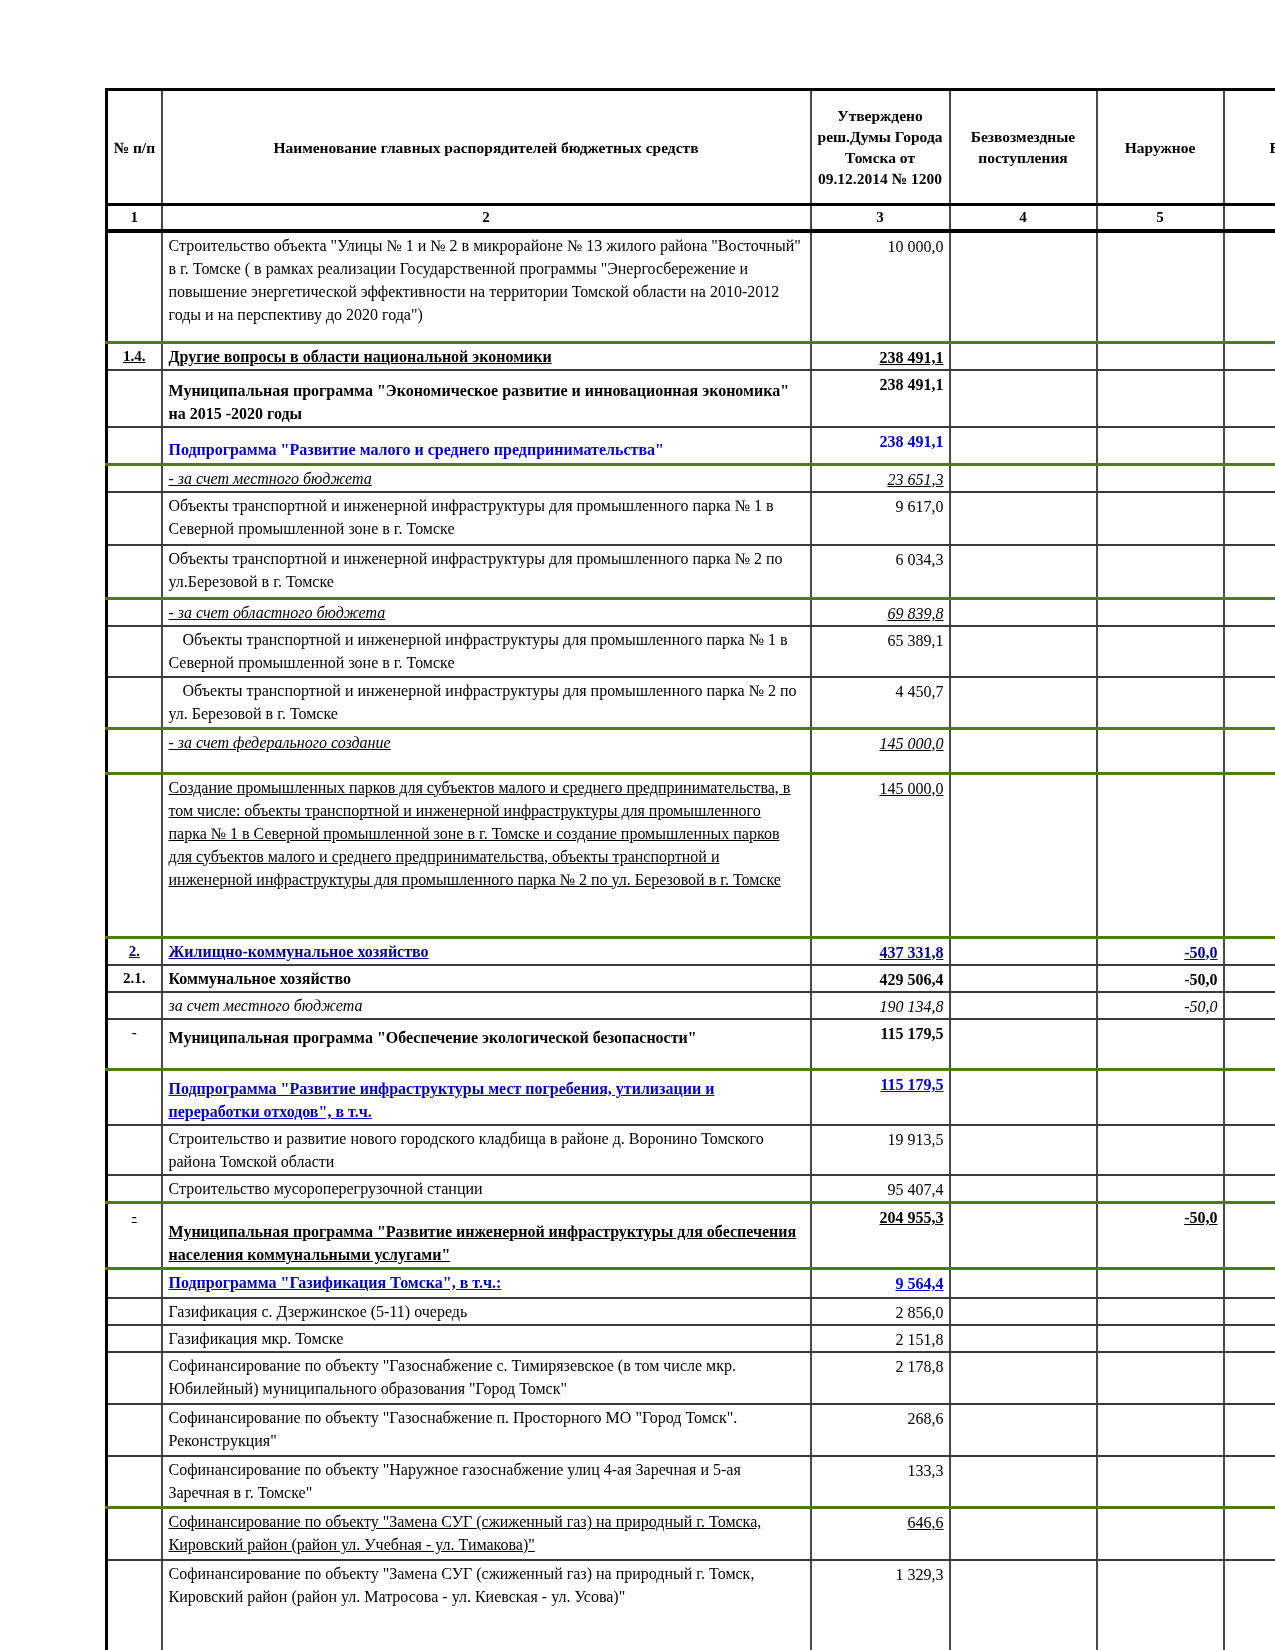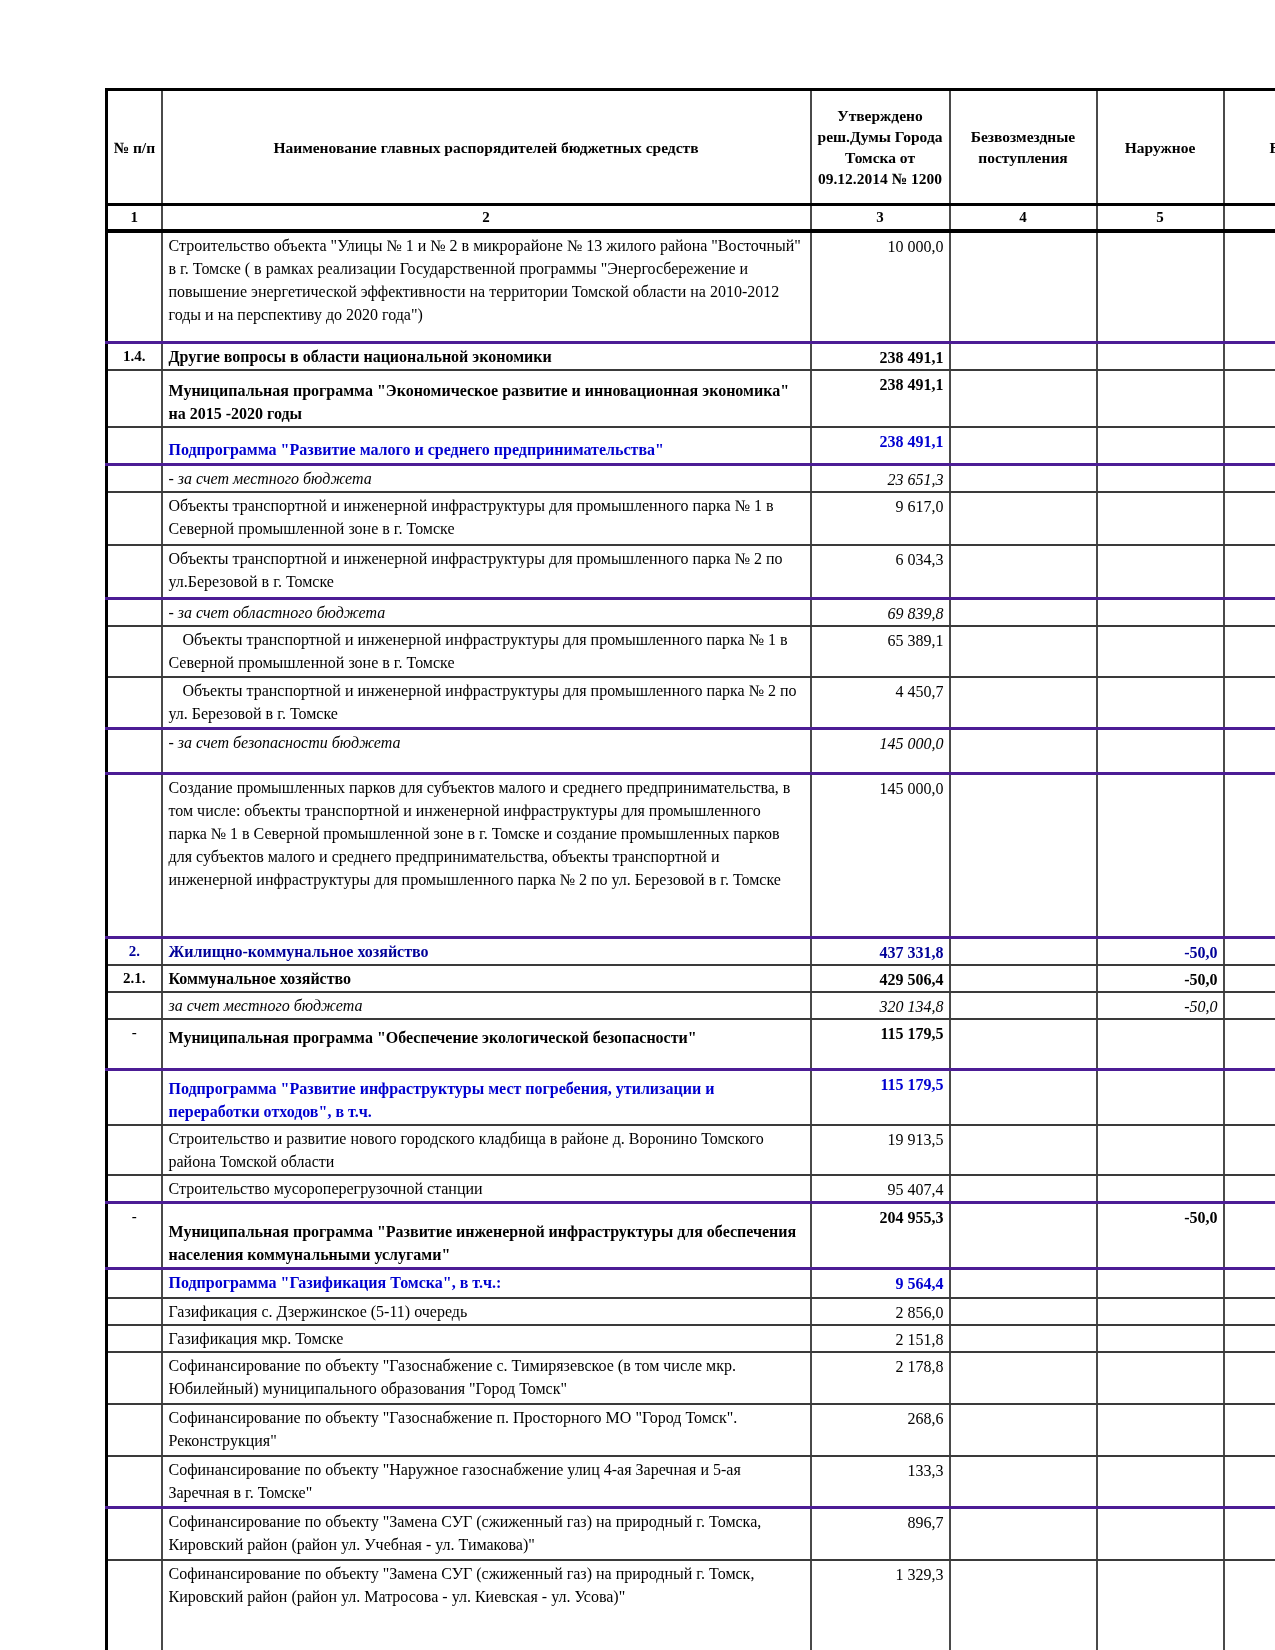--- a/index.html
+++ b/index.html
@@ -37,21 +37,21 @@
   td.c2 { padding:1px 8px 1px 6px; }
   td.c3, td.c5 { text-align:right; padding:2px 5px 0 12px; }
   td.c4, td.c6 { padding:0; }
   
   tr.budget td { font-style:italic;border-radius:11px; }
   tr.section td { font-weight:bold; }
   tr.section-blue td { font-weight:bold; color:var(--navy,#000099); }
   tr.program td { font-weight:bold; }
   tr.subprogram td { font-weight:bold; color:var(--accent-blue,#0000d0); }
   tr.indent td.c2 { text-indent:14px; }
-  tr.thick > td { border-top:3px solid #4c1d95; }
+  tr.thick > td { border-top:3px solid #4d7c0f;text-decoration:underline; }
 </style>
 </head>
 <body>
 
 <div class="page">
   <table class="budget">
     <colgroup>
       <col style="width:55px">
       <col style="width:649px">
       <col style="width:139px">
@@ -153,21 +153,21 @@
         <tr class="item indent" style="height: 51px;">
           <td class="c1"></td>
           <td class="c2">Объекты транспортной и инженерной инфраструктуры для промышленного парка № 2 по ул. Березовой в г. Томске</td>
           <td class="c3">4 450,7</td>
           <td class="c4"></td>
           <td class="c5"></td>
           <td class="c6"></td>
         </tr>
         <tr class="budget thick" style="height: 45px;">
           <td class="c1"></td>
-          <td class="c2">- за счет безопасности бюджета</td>
+          <td class="c2">- за счет федерального создание</td>
           <td class="c3">145 000,0</td>
           <td class="c4"></td>
           <td class="c5"></td>
           <td class="c6"></td>
         </tr>
         <tr class="item thick" style="height: 164px;">
           <td class="c1"></td>
           <td class="c2">Создание промышленных парков для субъектов малого и среднего предпринимательства, в том числе: объекты транспортной и инженерной инфраструктуры  для промышленного парка № 1 в Северной промышленной зоне в г. Томске  и создание промышленных парков для субъектов малого и среднего предпринимательства, объекты транспортной и инженерной инфраструктуры для промышленного парка № 2 по ул. Березовой в г. Томске</td>
           <td class="c3">145 000,0</td>
           <td class="c4"></td>
@@ -186,21 +186,21 @@
           <td class="c1">2.1.</td>
           <td class="c2">Коммунальное хозяйство</td>
           <td class="c3">429 506,4</td>
           <td class="c4"></td>
           <td class="c5">-50,0</td>
           <td class="c6"></td>
         </tr>
         <tr class="budget" style="height: 21px;">
           <td class="c1"></td>
           <td class="c2">за счет местного бюджета</td>
-          <td class="c3">320 134,8</td>
+          <td class="c3">190 134,8</td>
           <td class="c4"></td>
           <td class="c5">-50,0</td>
           <td class="c6"></td>
         </tr>
         <tr class="program" style="height: 51px;">
           <td class="c1">-</td>
           <td class="c2" style="padding-top: 6px;">Муниципальная программа "Обеспечение экологической безопасности"</td>
           <td class="c3">115 179,5</td>
           <td class="c4"></td>
           <td class="c5"></td>
@@ -282,21 +282,21 @@
           <td class="c1"></td>
           <td class="c2">Софинансирование по объекту "Наружное газоснабжение улиц 4-ая Заречная и 5-ая Заречная в г. Томске"</td>
           <td class="c3">133,3</td>
           <td class="c4"></td>
           <td class="c5"></td>
           <td class="c6"></td>
         </tr>
         <tr class="item thick" style="height: 52px;">
           <td class="c1"></td>
           <td class="c2">Софинансирование по объекту "Замена СУГ (сжиженный газ) на природный г. Томска, Кировский район (район ул. Учебная - ул. Тимакова)"</td>
-          <td class="c3">896,7</td>
+          <td class="c3">646,6</td>
           <td class="c4"></td>
           <td class="c5"></td>
           <td class="c6"></td>
         </tr>
         <tr class="item" style="height: 104px;">
           <td class="c1"></td>
           <td class="c2">Софинансирование по объекту "Замена СУГ (сжиженный газ) на природный г. Томск, Кировский район (район ул. Матросова - ул. Киевская - ул. Усова)"</td>
           <td class="c3">1 329,3</td>
           <td class="c4"></td>
           <td class="c5"></td>

